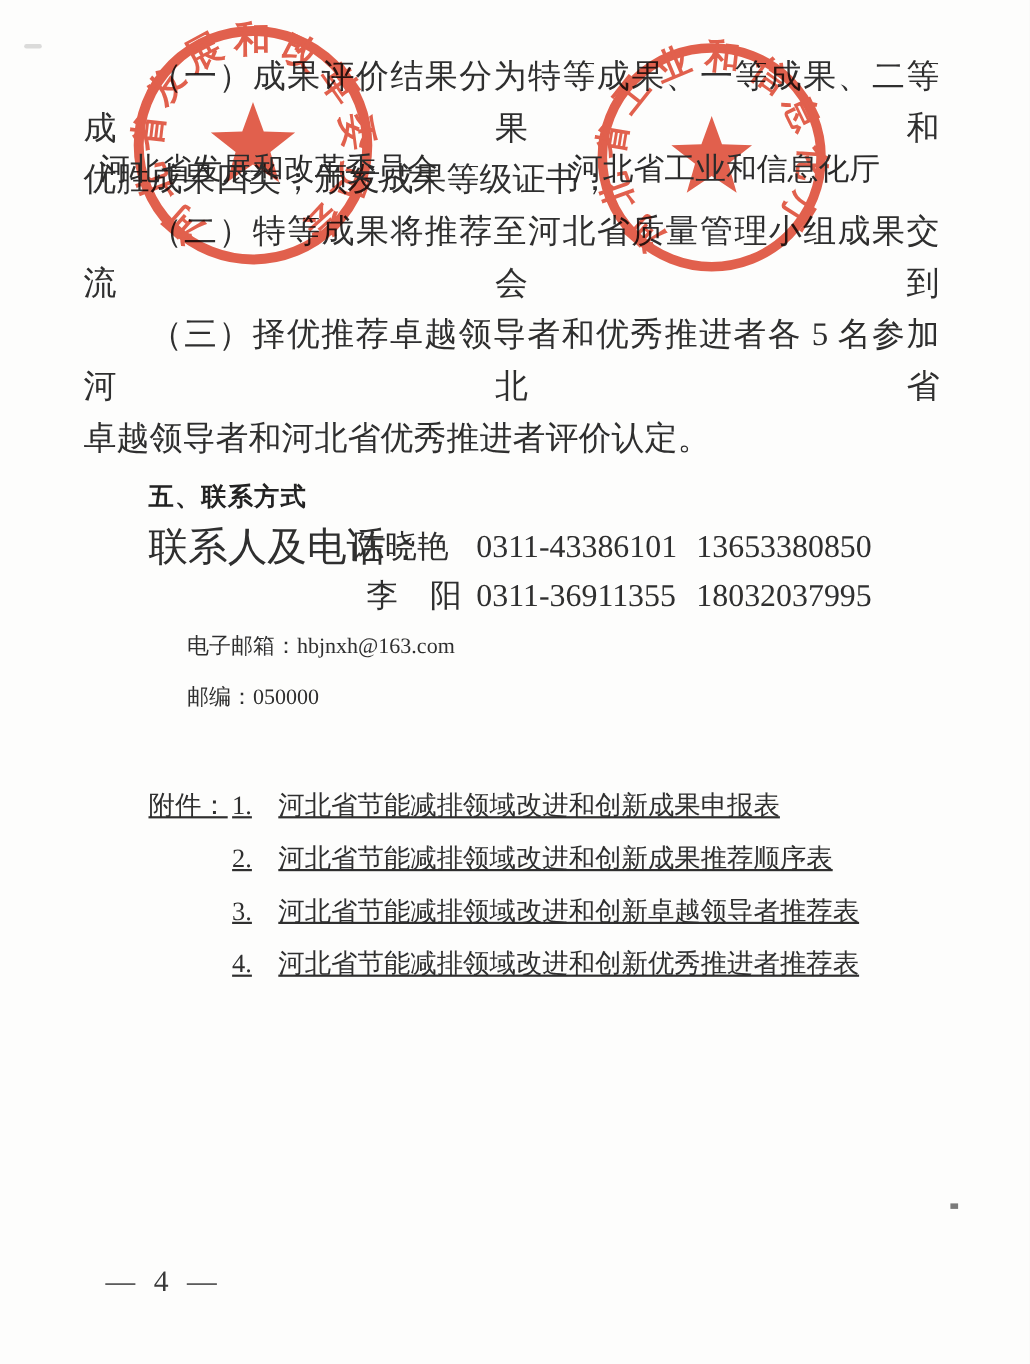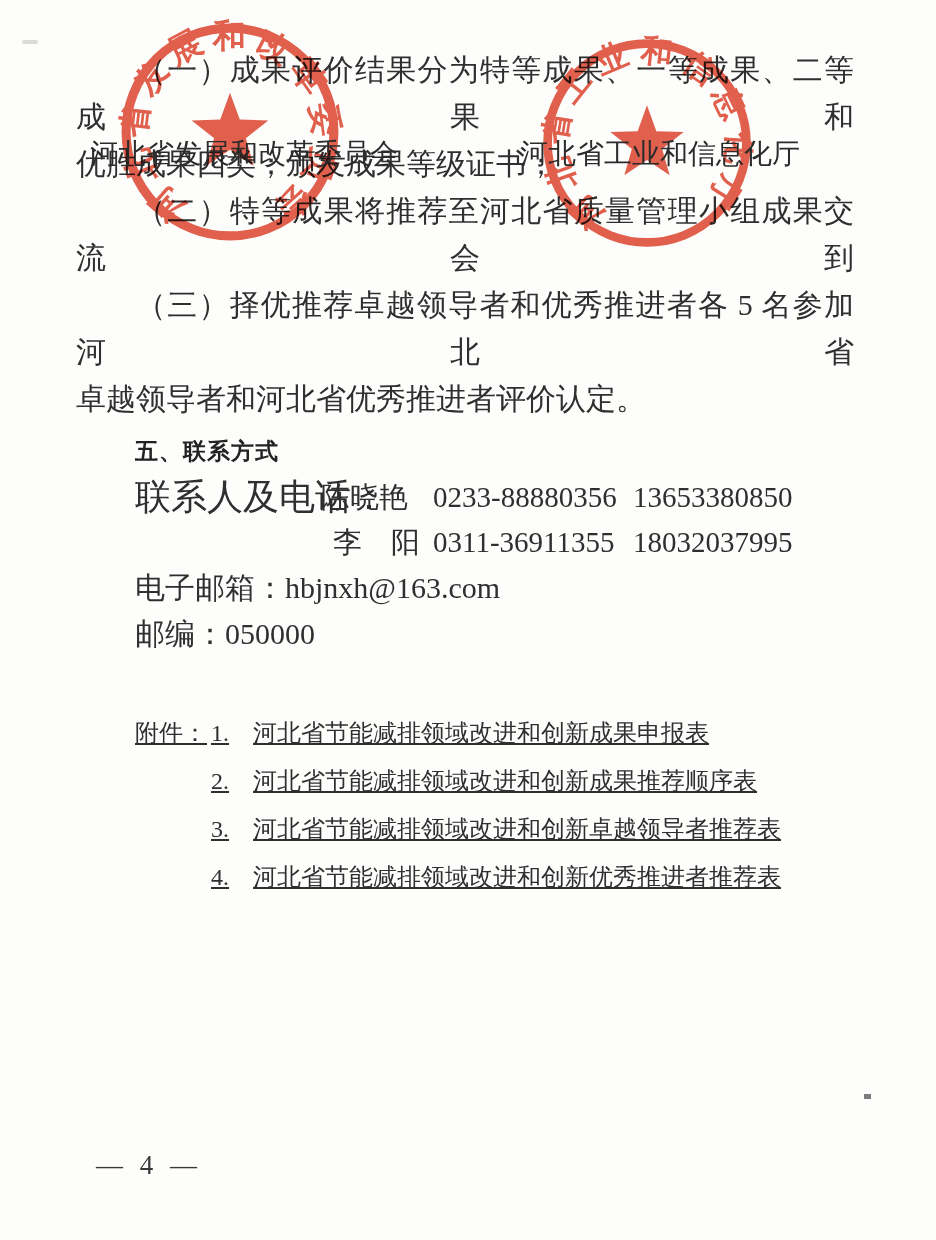--- a/index.html
+++ b/index.html
@@ -44,22 +44,22 @@
   .contact-grid{
     margin-left:59px;
     display:grid;
     grid-template-columns:186px 112px 200px auto;
     font-size:29px;
     line-height:45px;
   }
   .c-label{ font-size:36px; white-space:nowrap; }
   .c-name2{ padding-left:12px; }
   .info-line{
-    margin-left:59px;
-    font-size:30px;
+    margin-left:94px;
+    font-size:20px;
     line-height:46px;
     white-space:nowrap;
   }
   .attachments{ margin-top:52px; margin-left:59px; }
   .att-row{
     display:grid;
     grid-template-columns:76px 42px auto;
     font-size:24px;
     line-height:48px;
     white-space:nowrap;
@@ -117,21 +117,21 @@
     <div class="line">优胜成果四类；颁发成果等级证书；</div>
     <div class="line fill indent">（二）特等成果将推荐至河北省质量管理小组成果交流会到</div>
     <div class="line fill indent">（三）择优推荐卓越领导者和优秀推进者各 5 名参加河北省</div>
     <div class="line">卓越领导者和河北省优秀推进者评价认定。</div>
 
     <div class="heading">五、联系方式</div>
 
     <div class="contact-grid">
       <span class="c-label">联系人及电话：</span>
       <span class="c-name">陈晓艳</span>
-      <span class="c-phone">0233-88880356</span>
+      <span class="c-phone">0311-43386101</span>
       <span class="c-mobile">13653380850</span>
       <span class="c-label"></span>
       <span class="c-name c-name2">李　阳</span>
       <span class="c-phone">0311-36911355</span>
       <span class="c-mobile">18032037995</span>
     </div>
 
     <div class="info-line">
       <span>电子邮箱：</span><span>hbjnxh@163.com</span>
     </div>

